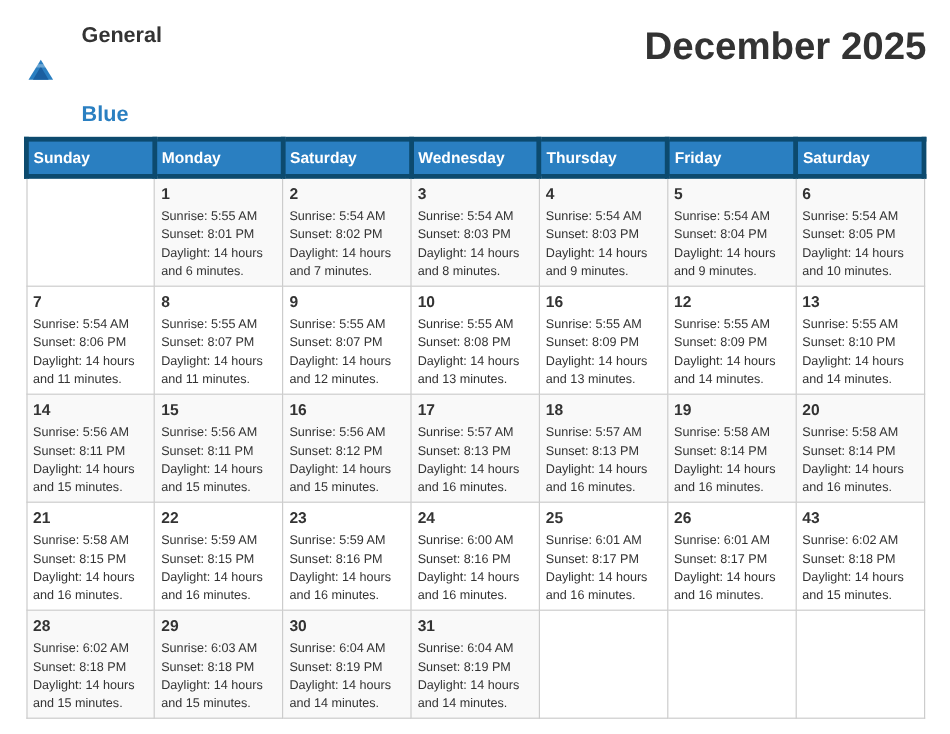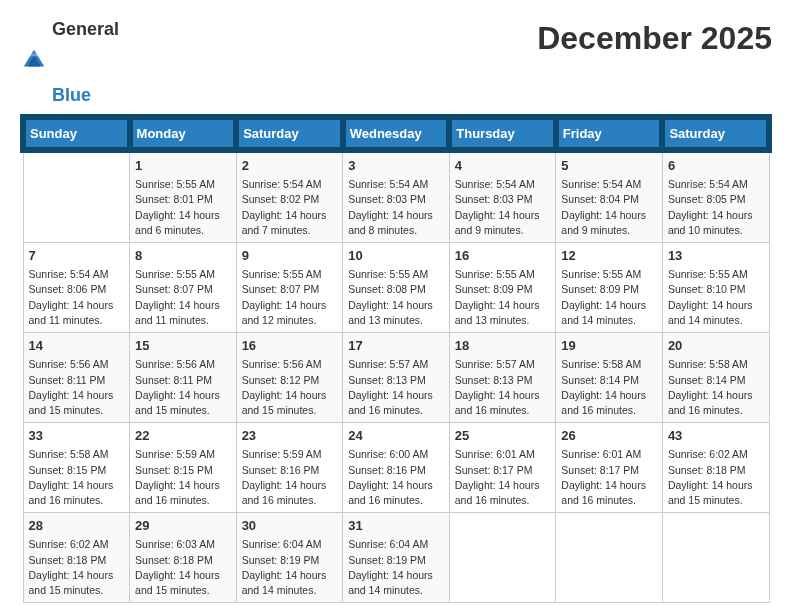--- a/index.html
+++ b/index.html
@@ -12,21 +12,21 @@
     }
     .header {
       display: flex;
       justify-content: space-between;
       align-items: flex-start;
       margin-bottom: 10px;
     }
     .logo {
       display: flex;
       align-items: center;
-      gap: 4px;
+      gap: 20px;
     }
     .logo-text-general {
       font-size: 18px;
       font-weight: bold;
       color: #333;
       line-height: 1;
     }
     .logo-text-blue {
       font-size: 18px;
       font-weight: bold;
@@ -58,21 +58,21 @@
       border-collapse: collapse;
       font-size: 11px;
     }
     thead tr th {
       background: #2a7fc1;
       color: #fff;
       font-size: 13px;
       font-weight: bold;
       padding: 6px 4px;
       text-align: left;
-      border: 6px solid #0c4a6e;
+      border: 4px solid #0c4a6e;
     }
     tbody tr td {
       border: 1px solid #ccc;
       vertical-align: top;
       padding: 4px 5px;
       min-height: 80px;
       width: 14.28%;
       color: #333;
       line-height: 1.4;
     }
@@ -214,21 +214,21 @@
           <span class="day-num">19</span>
           <div class="day-info">Sunrise: 5:58 AM<br>Sunset: 8:14 PM<br>Daylight: 14 hours and 16 minutes.</div>
         </td>
         <td>
           <span class="day-num">20</span>
           <div class="day-info">Sunrise: 5:58 AM<br>Sunset: 8:14 PM<br>Daylight: 14 hours and 16 minutes.</div>
         </td>
       </tr>
       <tr>
         <td>
-          <span class="day-num">33</span>
+          <span class="day-num">21</span>
           <div class="day-info">Sunrise: 5:58 AM<br>Sunset: 8:15 PM<br>Daylight: 14 hours and 16 minutes.</div>
         </td>
         <td>
           <span class="day-num">22</span>
           <div class="day-info">Sunrise: 5:59 AM<br>Sunset: 8:15 PM<br>Daylight: 14 hours and 16 minutes.</div>
         </td>
         <td>
           <span class="day-num">23</span>
           <div class="day-info">Sunrise: 5:59 AM<br>Sunset: 8:16 PM<br>Daylight: 14 hours and 16 minutes.</div>
         </td>

